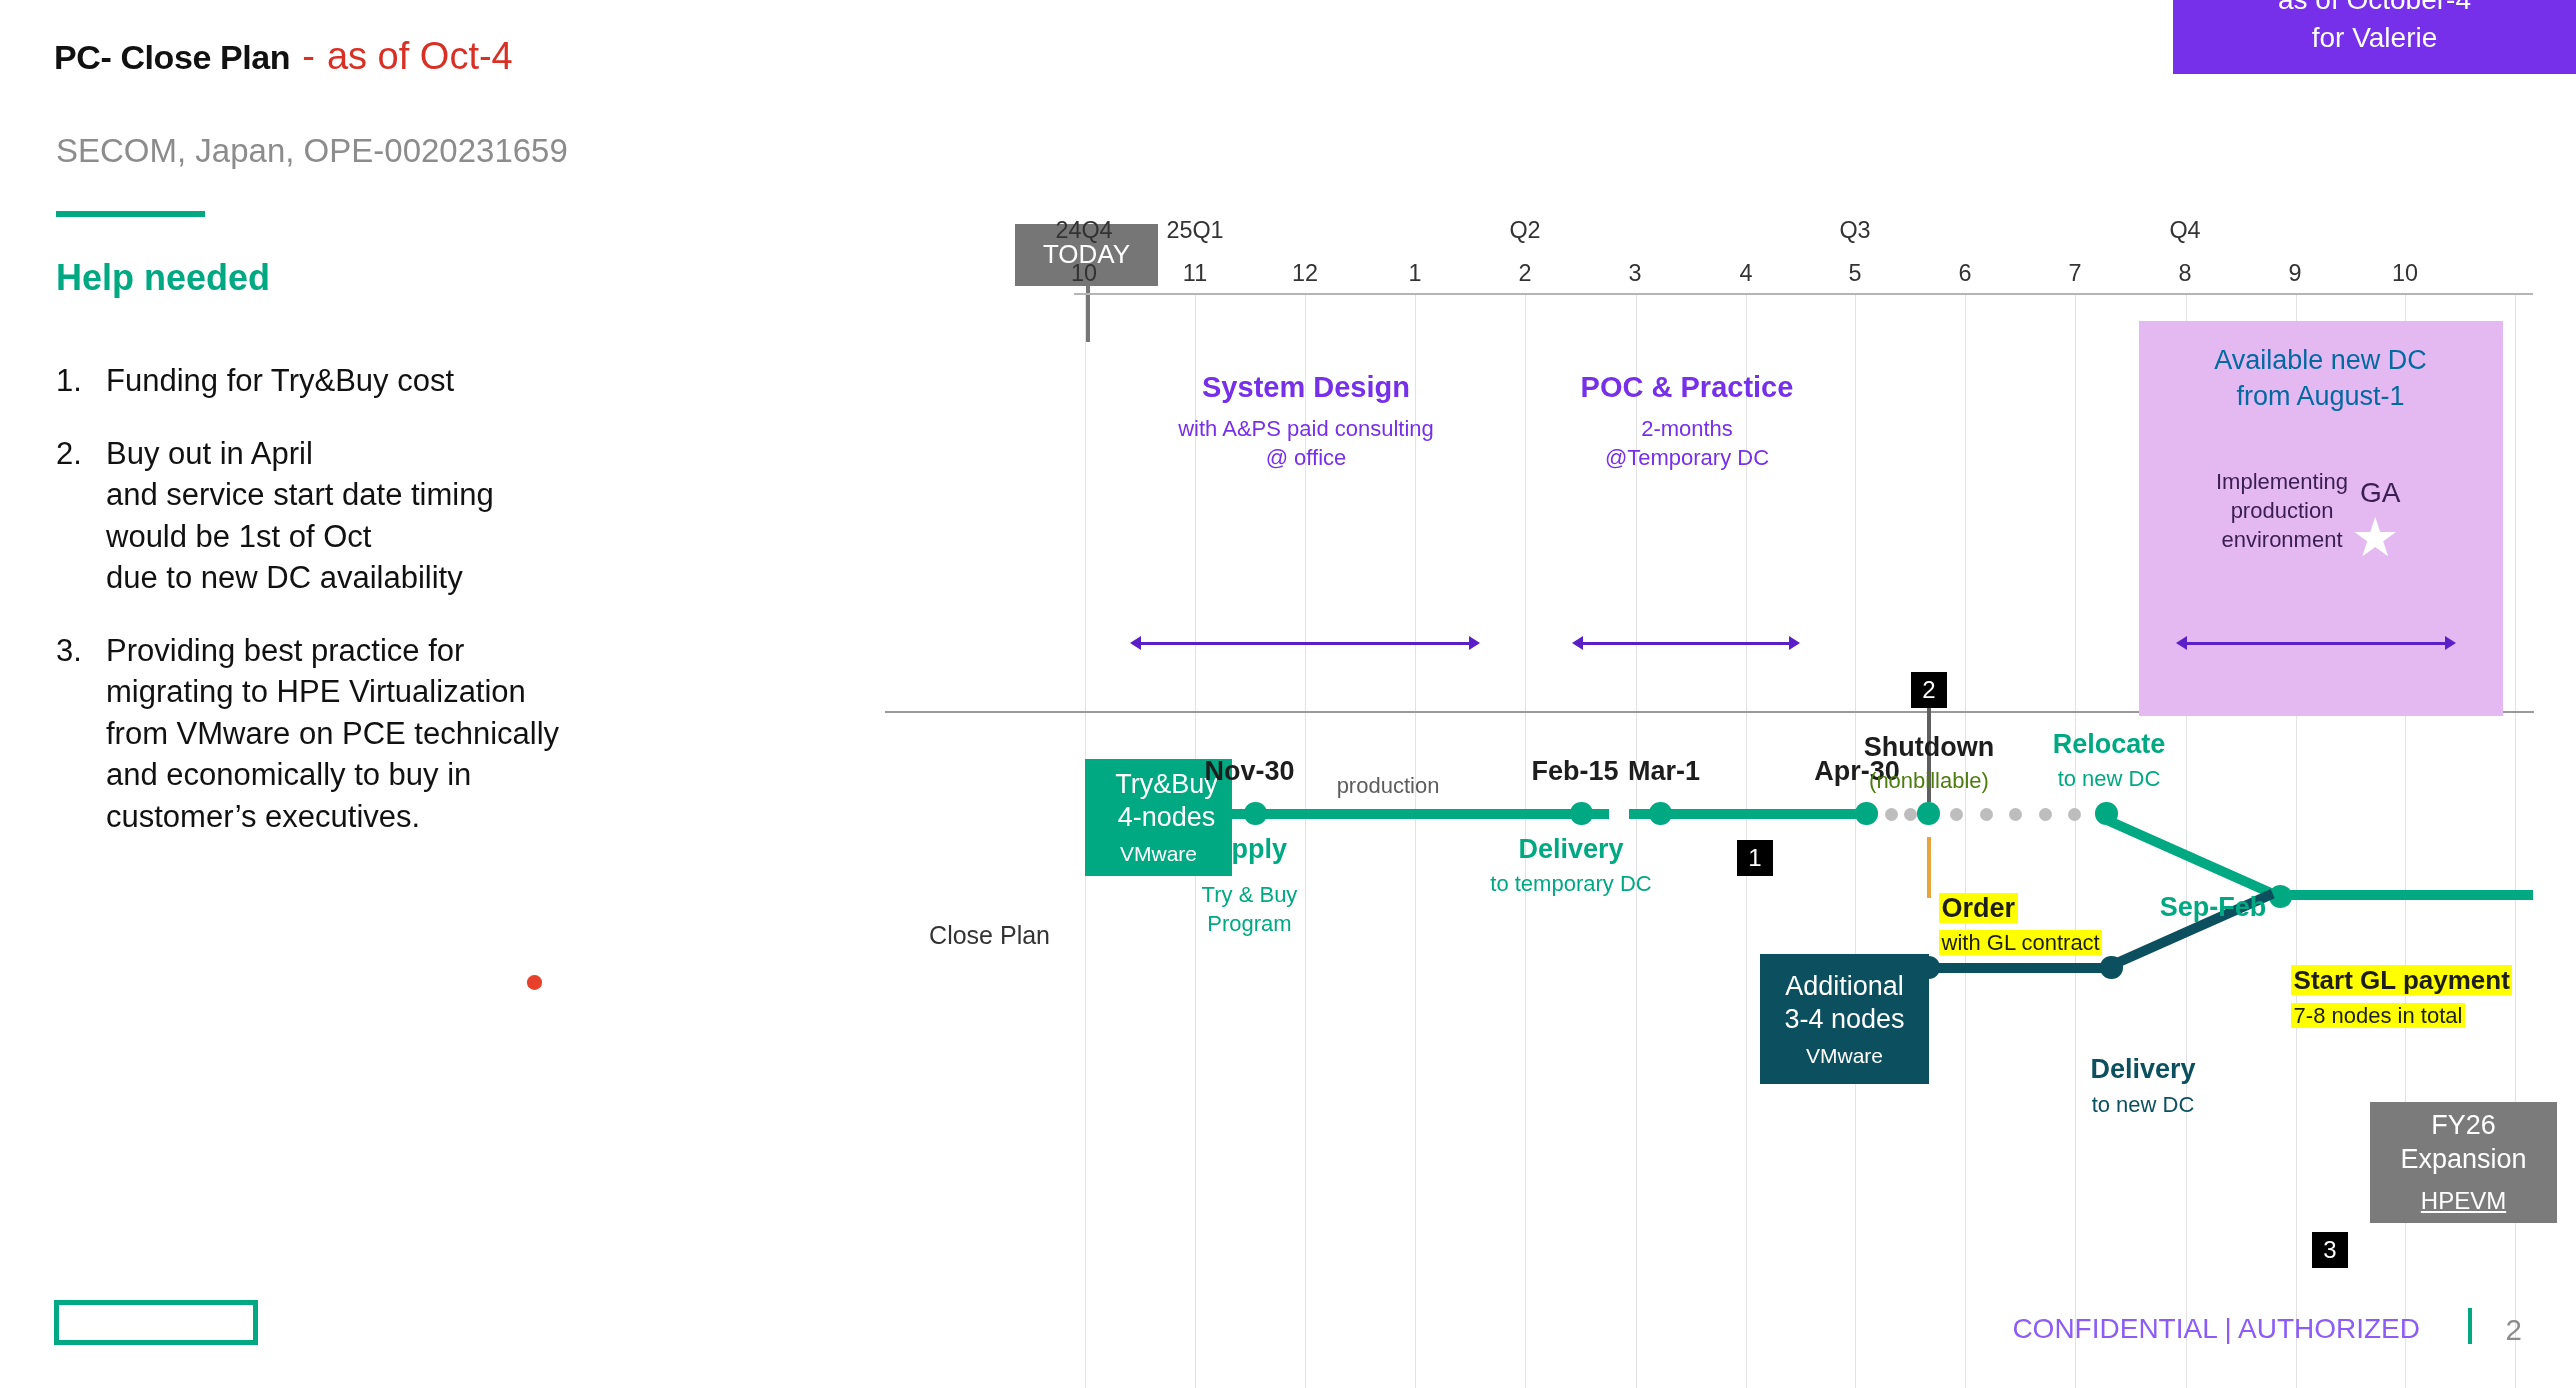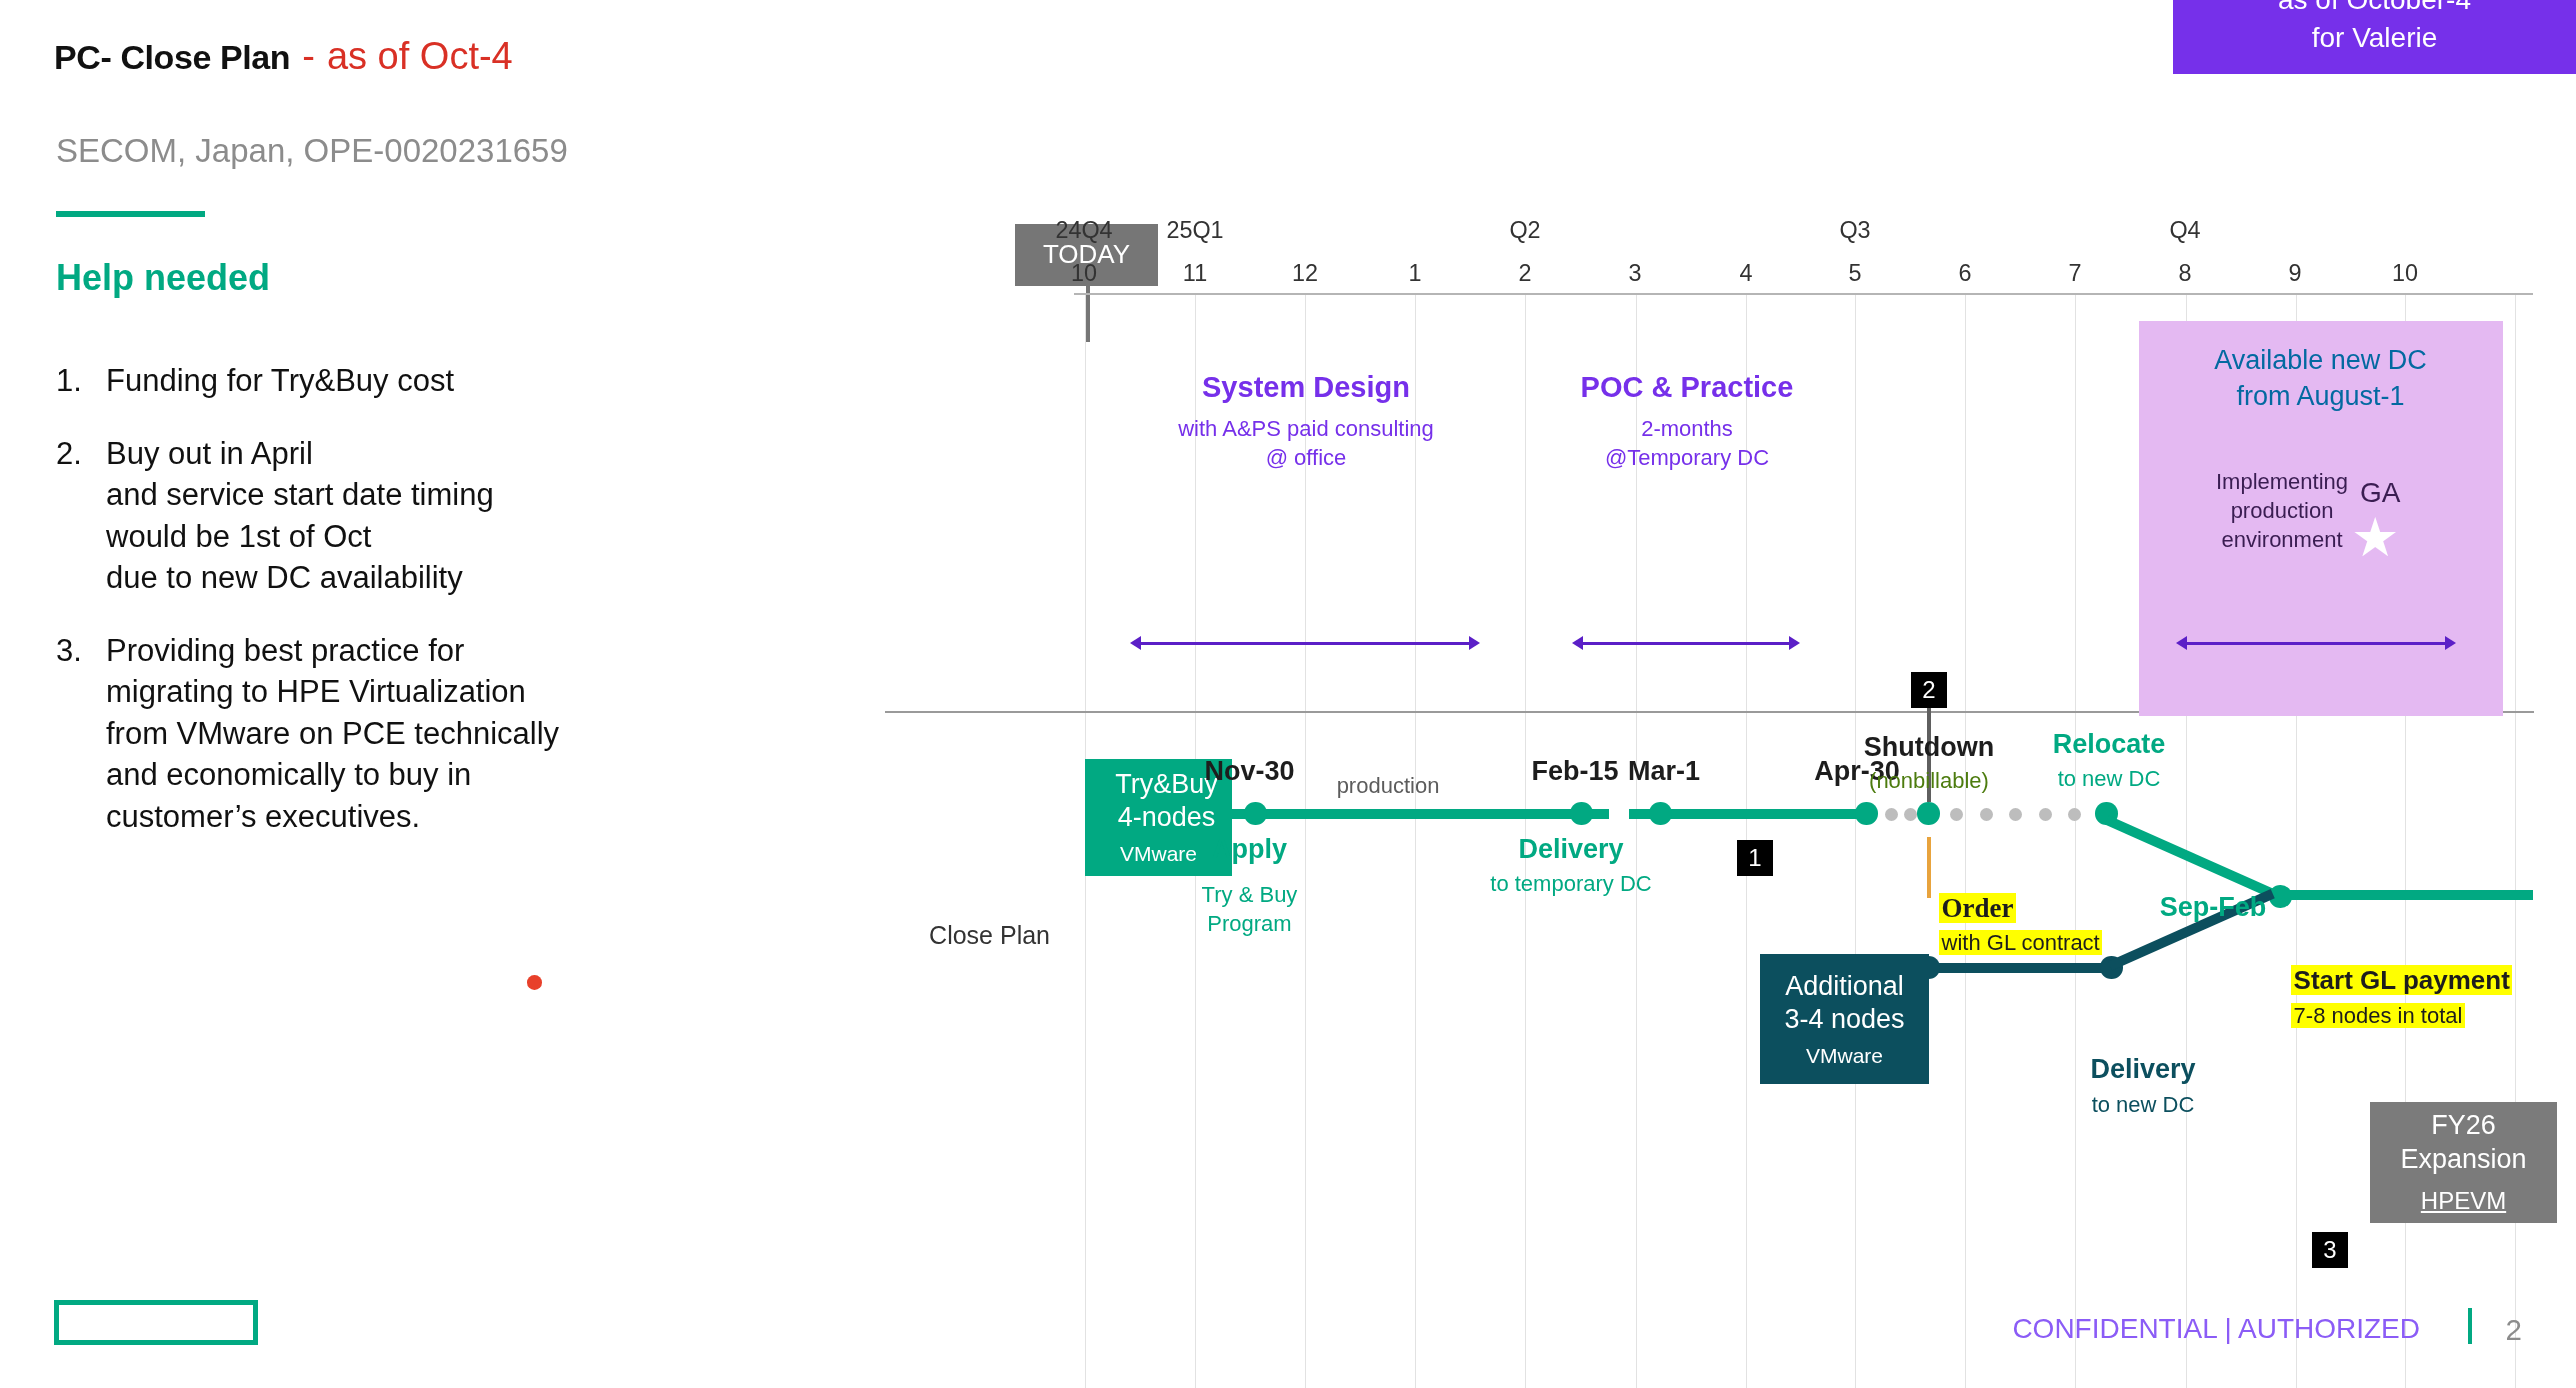--- a/index.html
+++ b/index.html
@@ -640,21 +640,21 @@
 
     <div class="plan-head" style="left:701px; top:548px; width:156px;">Mar-1</div>
     <div class="plan-head" style="left:894px; top:548px; width:156px;">Apr-30</div>
 
     <div class="plan-sub" style="left:953px; top:522px; width:182px; font-size:27px; color:#1d1d1d; font-weight:bold;">Shutdown</div>
     <div class="plan-sub" style="left:953px; top:559px; width:182px;">(nonbillable)</div>
 
     <div class="plan-green" style="left:1137px; top:521px; width:174px;">Relocate</div>
     <div class="plan-green-sub" style="left:1137px; top:557px; width:174px;">to new DC</div>
 
-    <div style="position:absolute; left:1054px; top:685px; font-size:27px; font-weight:bold; color:#1d1d1d;font-family:Liberation Serif, serif;"><span class="highlight">Order</span></div>
+    <div style="position:absolute; left:1054px; top:685px; font-size:27px; font-weight:bold; color:#1d1d1d;"><span class="highlight">Order</span></div>
     <div style="position:absolute; left:1054px; top:722px; font-size:22px; color:#1d1d1d;"><span class="highlight">with GL contract</span></div>
 
     <div class="dark-box" style="left:875px; top:746px; width:169px; height:130px;">
       <span style="white-space:pre-line;">Additional
 3-4 nodes</span>
       <span class="small">VMware</span>
     </div>
 
     <div class="plan-green" style="left:1241px; top:684px; width:174px;">Sep-Feb</div>
     <div class="plan-head" style="left:1171px; top:846px; width:174px; color:#0c4f5e;">Delivery</div>

